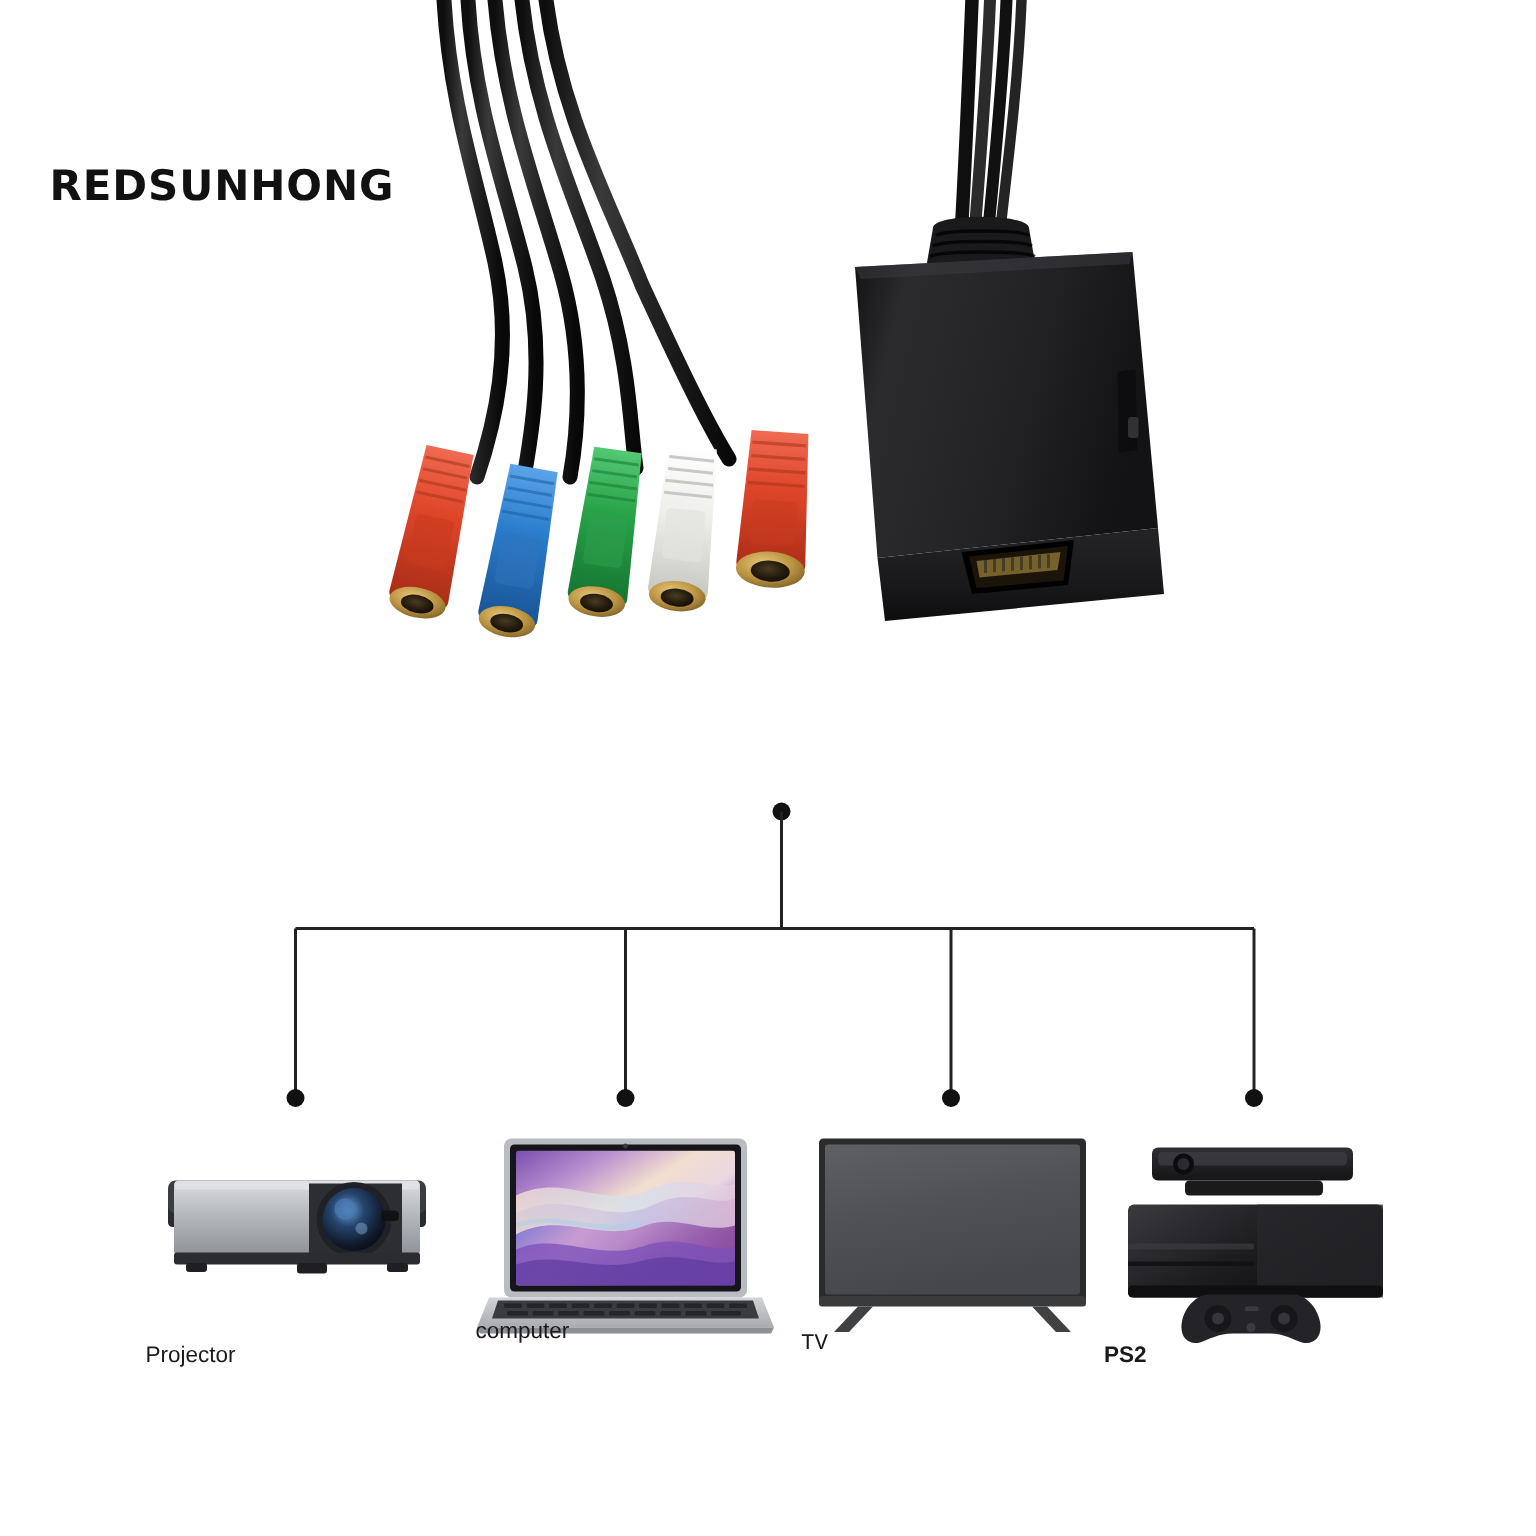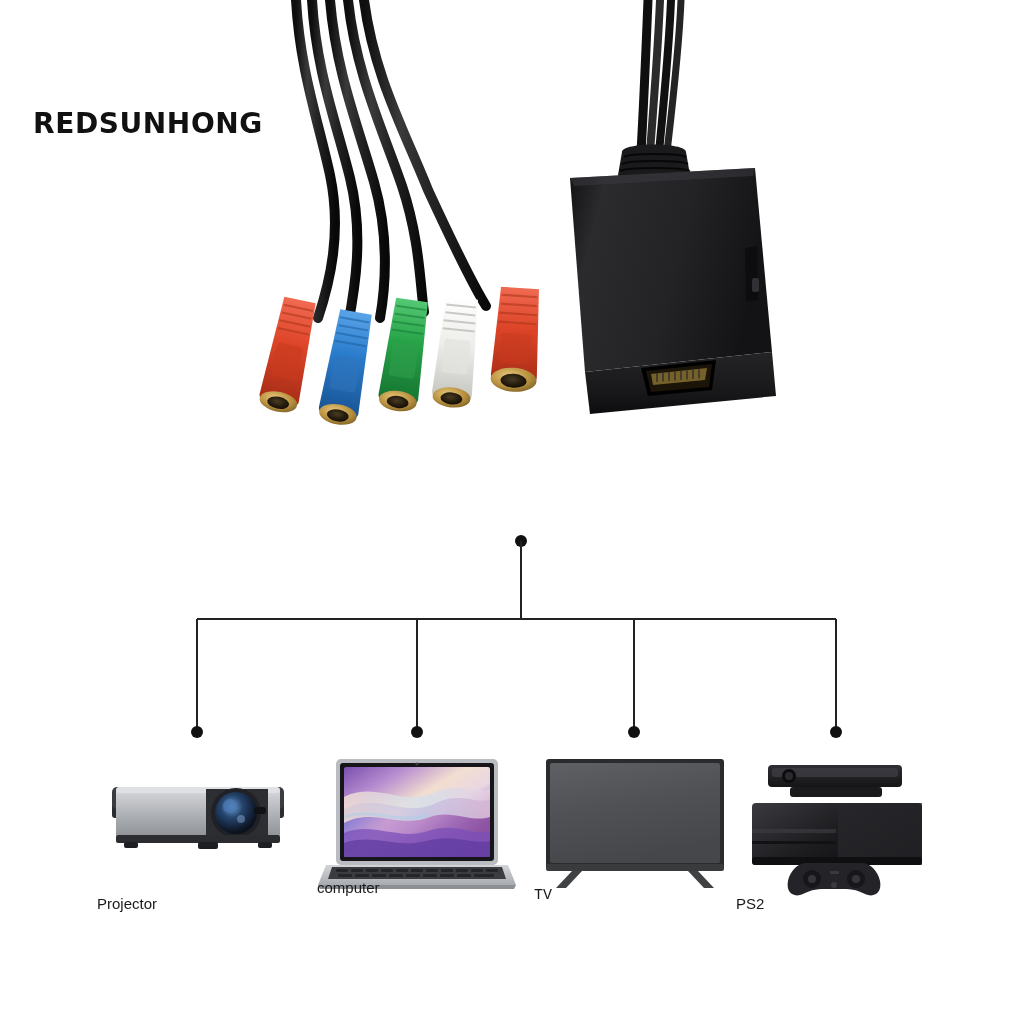--- a/index.html
+++ b/index.html
@@ -417,16 +417,16 @@
           <rect x="830" y="126" width="9" height="3" rx="1" fill="#3a3a42"></rect>
           <circle cx="834" cy="140" r="3" fill="#3a3a42"></circle>
         </g>
       </g>
     </svg>
 
     
     <div class="device-label" style="left:97px; top:150px;">Projector</div>
     <div class="device-label" style="left:317px; top:134px;">computer</div>
     <div class="device-label" style="left:534px; top:142px;font-family:Liberation Mono, monospace;">TV</div>
-    <div class="device-label" style="left:736px; top:150px;">PS2</div>
+    <div class="device-label" style="left:736px; top:150px;font-weight:bold;">PS2</div>
   </div>
 
 </div>
 
 </body></html>

